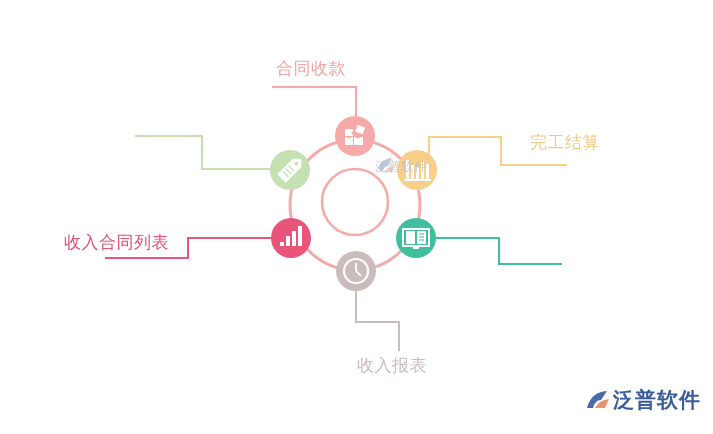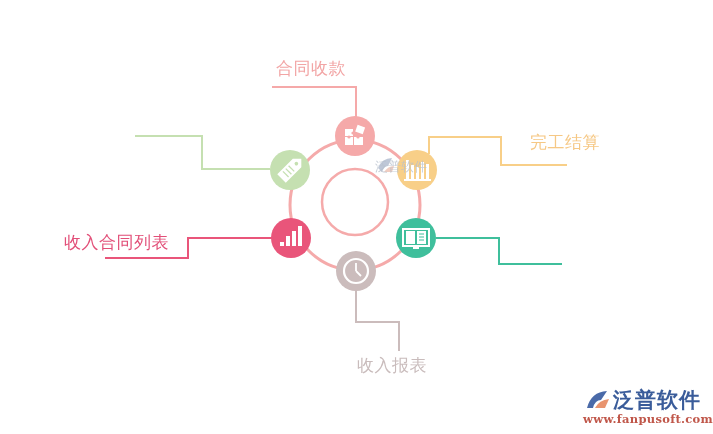--- a/index.html
+++ b/index.html
@@ -110,15 +110,14 @@
   <div class="label" style="left:64px; top:232px; color:#e24f78;">收入合同列表</div>
   <div class="label" style="left:357px; top:357px; color:#c9bcbc;font-family:Liberation Mono, monospace;">收入报表</div>
 
   
   <div class="logo">
     <svg width="28" height="24" viewBox="0 0 28 24" style="position:absolute; left:2px; top:0px;">
       <path d="M2 20 Q6 4 22 3 L16 12 Q10 12 8 20 Z" fill="#4a6aa8"></path>
       <path d="M10 20 Q14 12 24 11 L20 20 Z" fill="#e8946f"></path>
     </svg>
     <div class="logo-cn">泛普软件</div>
-    <div class="logo-url">www.fanpusoft.com</div>
   </div>
 </div>
 
 </body></html>

